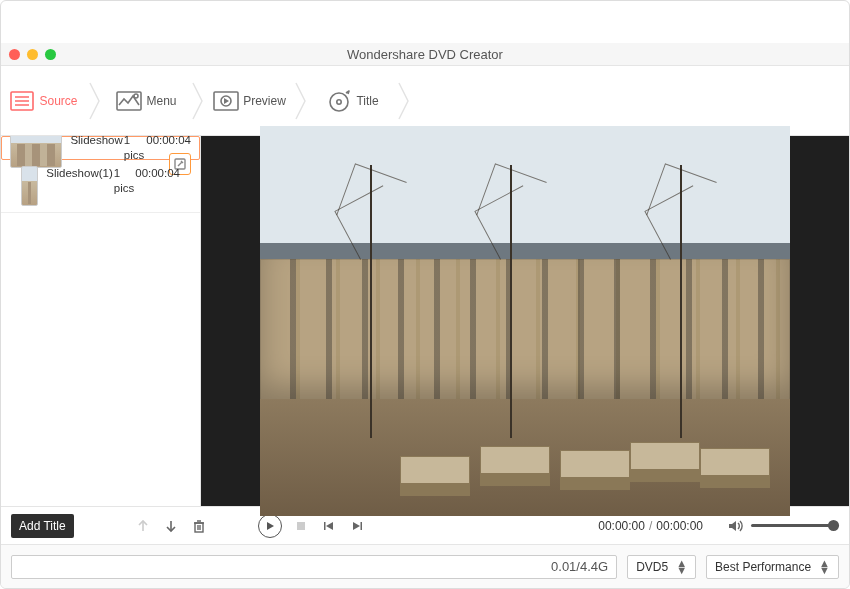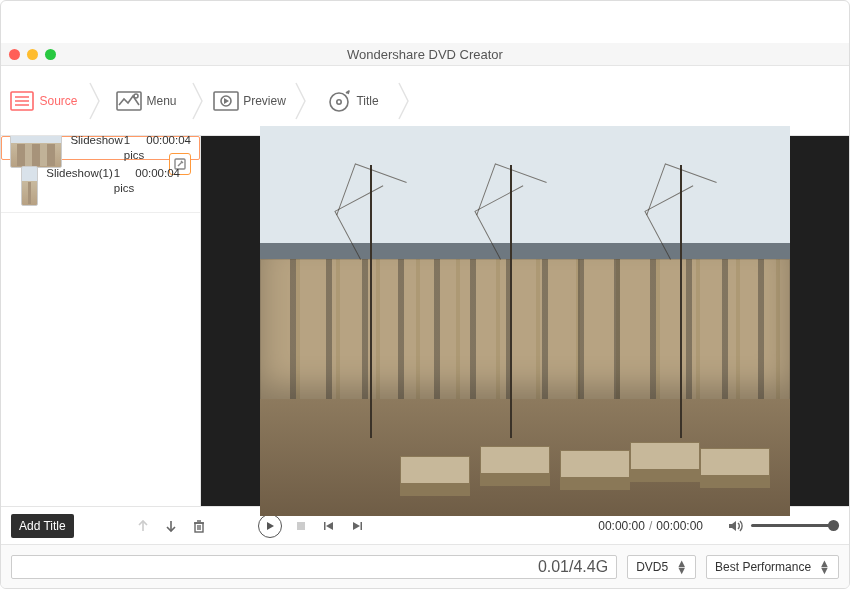--- a/index.html
+++ b/index.html
@@ -55,21 +55,21 @@
 .ctl-ic.disabled { color: #ccc; }
 .playbtn { width: 24px; height: 24px; border: 1.5px solid #555; border-radius: 50%; display: flex; align-items: center; justify-content: center; margin-left: 40px; }
 .time { margin-left: auto; font-size: 12px; color: #333; display: flex; gap: 4px; align-items: center; }
 .time .sep { color: #888; }
 .vol { display: flex; align-items: center; gap: 6px; margin-left: 14px; }
 .slider { width: 88px; height: 3px; background: #555; position: relative; border-radius: 2px; }
 .slider .knob { position: absolute; right: 0; top: -4px; width: 11px; height: 11px; background: #555; border-radius: 50%; }
 
 
 .bottom { height: 44px; border-top: 1px solid #e5e5e5; display: flex; align-items: center; gap: 10px; padding: 0 10px; background: #fafafa; }
-.sizebar { flex: 1; height: 24px; border: 1px solid #ccc; border-radius: 2px; background: #fff; display: flex; align-items: center; justify-content: flex-end; padding: 0 8px; font-size: 16px; color: #555; }
+.sizebar { flex: 1; height: 24px; border: 1px solid #ccc; border-radius: 2px; background: #fff; display: flex; align-items: center; justify-content: flex-end; padding: 0 8px; font-size: 13px; color: #555; }
 .sel { height: 24px; border: 1px solid #ccc; border-radius: 2px; background: #fff; display: flex; align-items: center; padding: 0 8px; font-size: 12px; color: #333; gap: 8px; }
 .sel .updn { font-size: 11px; line-height: 7px; color: #666; display:flex; flex-direction:column; }
 </style>
 </head>
 <body>
 
 <div class="titlebar">
   <div class="traffic">
     <span class="t-close"></span>
     <span class="t-min"></span>

